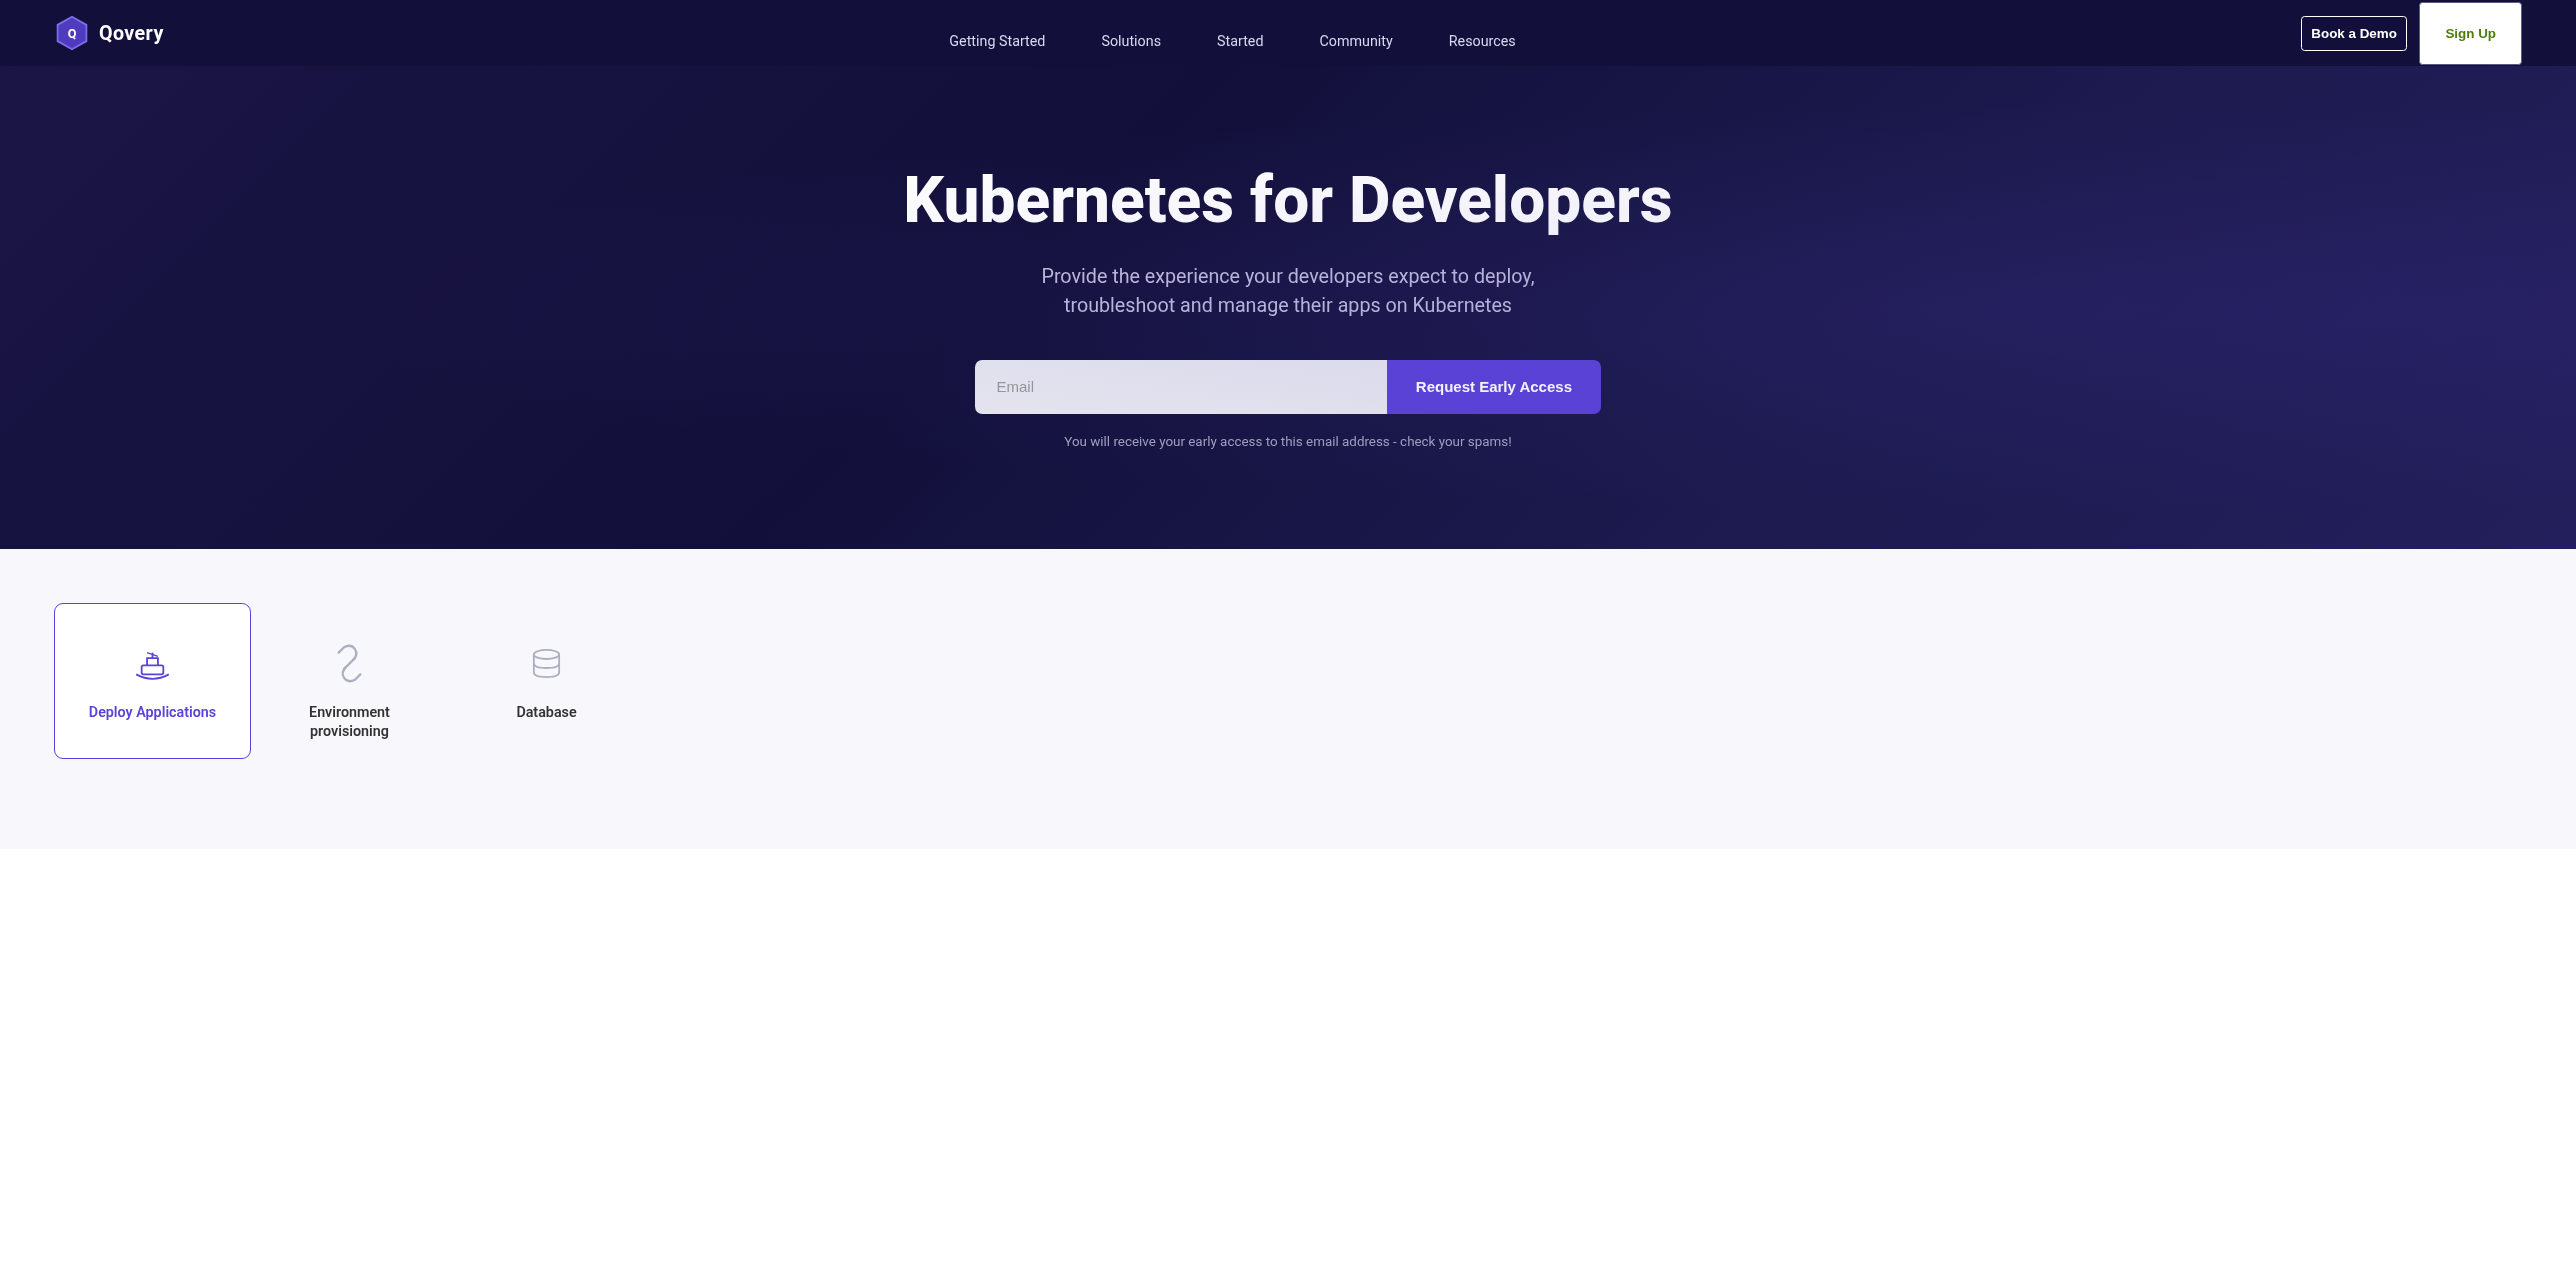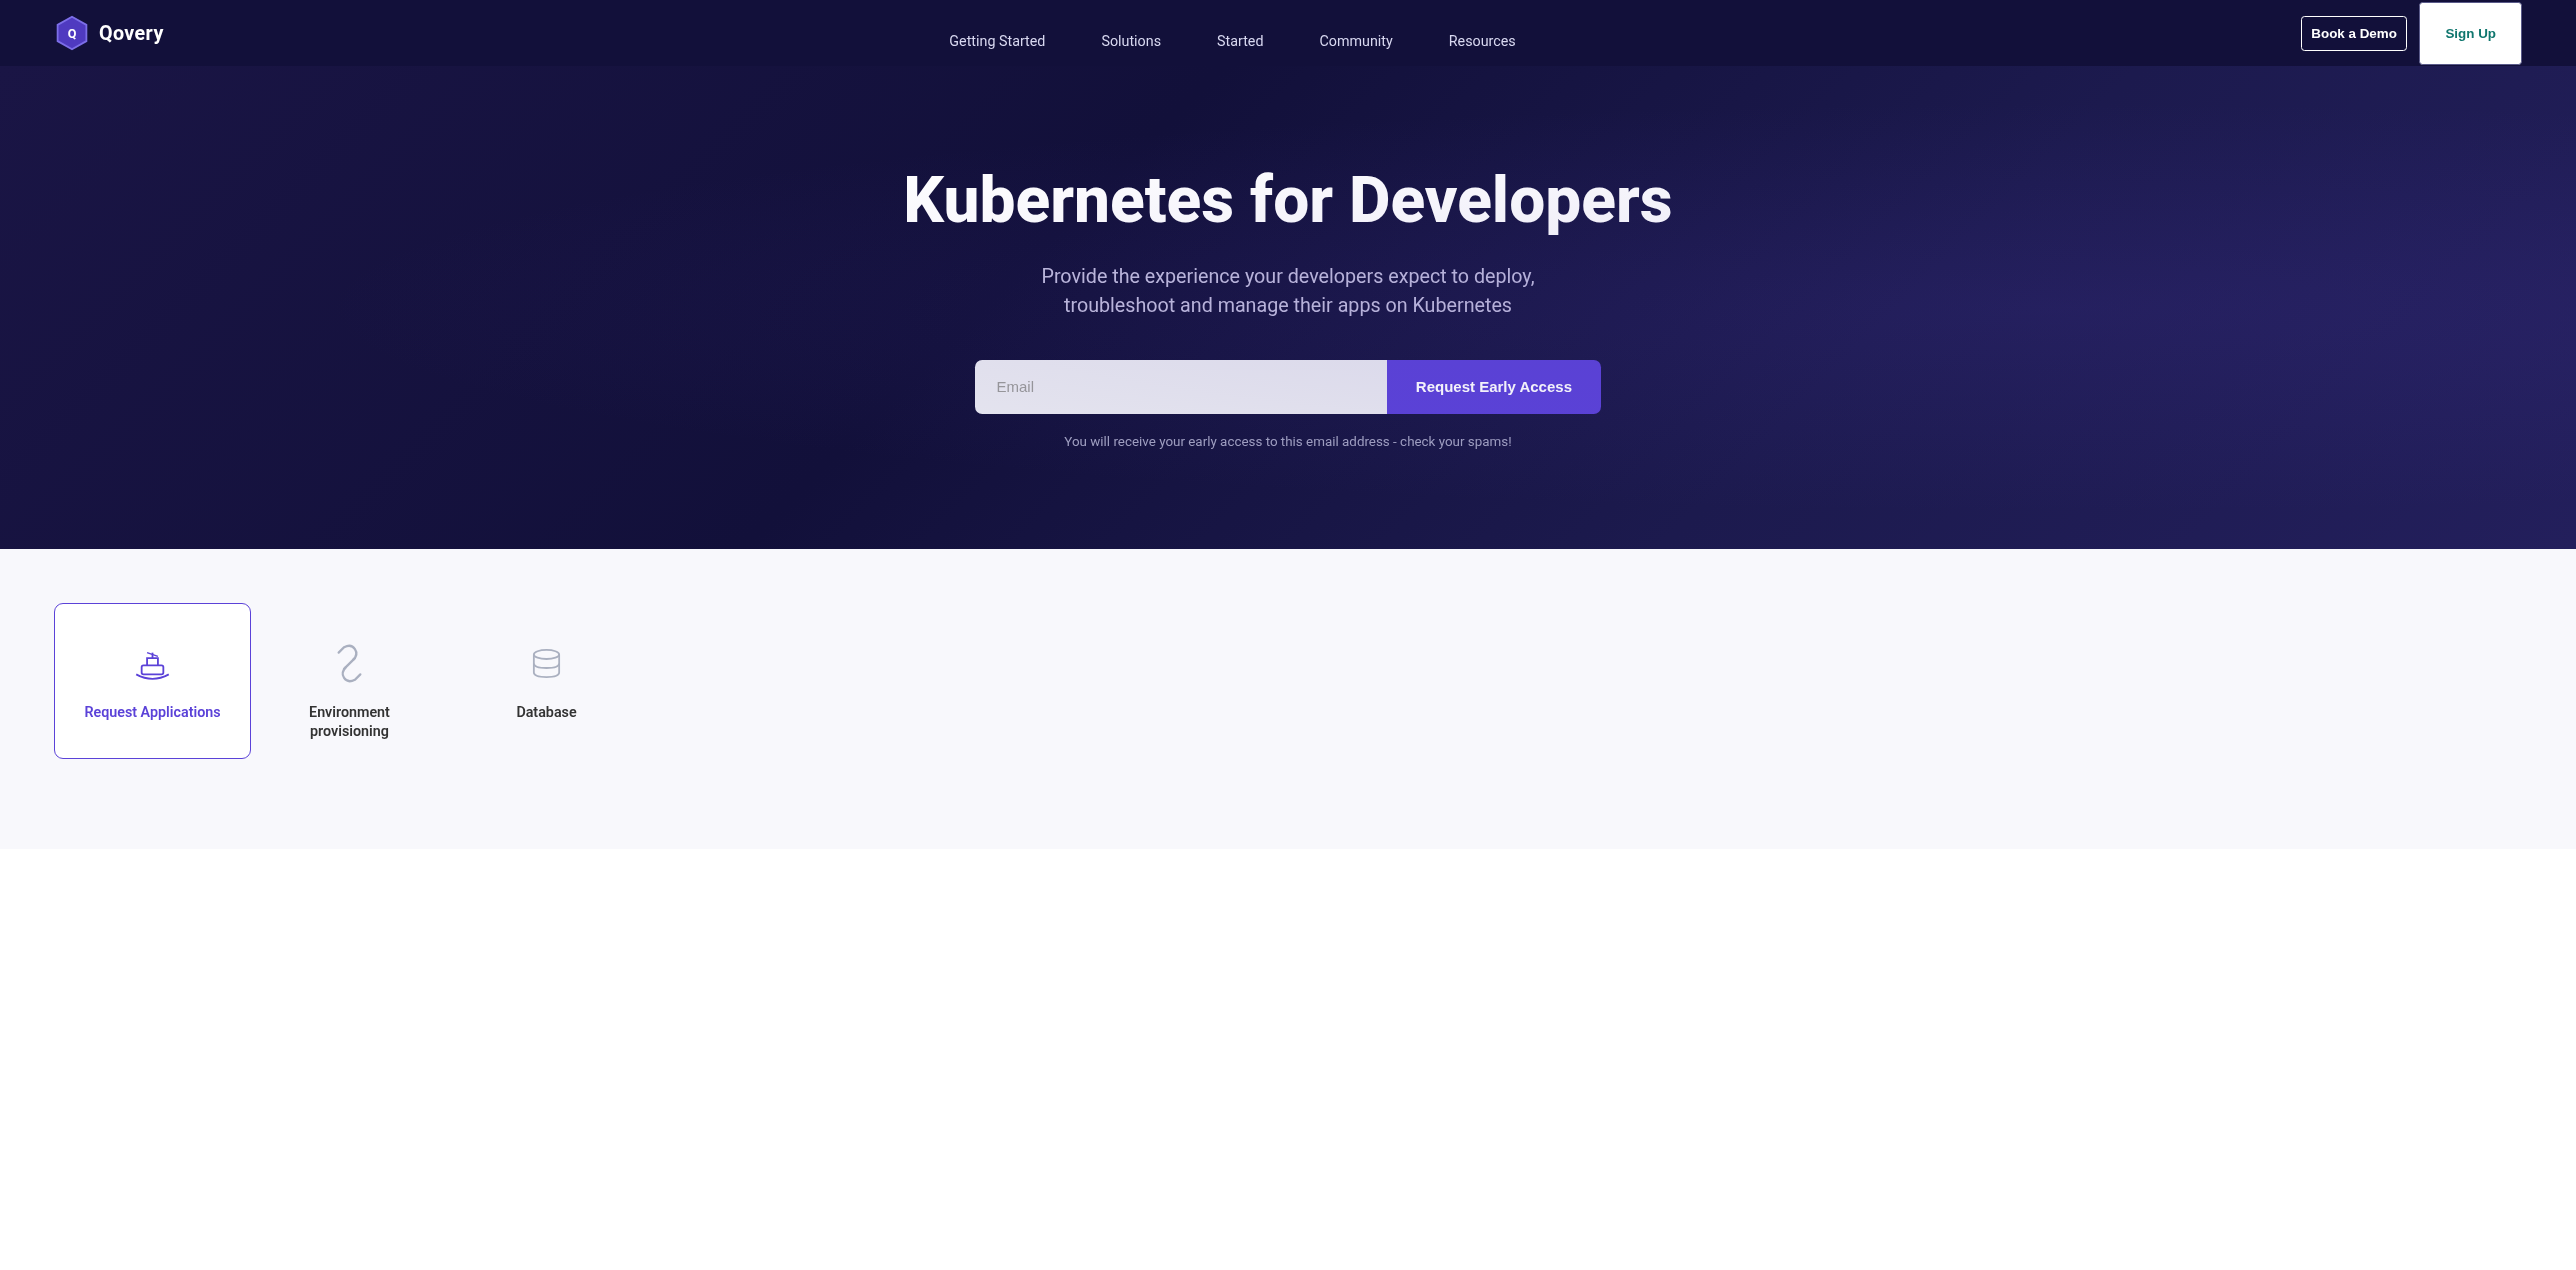--- a/index.html
+++ b/index.html
@@ -70,21 +70,21 @@
       font-size: 13.4px;
       font-weight: 600;
       cursor: pointer;
       border-radius: 3.6px;
     }
 
     .btn-sign-up {
       padding: 23px 25px;
       border: 1.8px solid #5a5a8a;
       background: #fff;
-      color: #0f766e;
+      color: #4d7c0f;
       font-size: 13.4px;
       font-weight: 600;
       cursor: pointer;
       border-radius: 3.6px;
     }
 
     
     .hero {
       background: linear-gradient(135deg, #1a1545 0%, #12103a 40%, #1c1a4e 70%, #231f5c 100%);
       min-height: 483px;
@@ -270,21 +270,21 @@
   <div class="features-grid">
 
     <div class="feature-item active">
       <svg class="feature-icon" viewBox="0 0 52 52" fill="none" xmlns="http://www.w3.org/2000/svg">
         <rect x="14" y="28" width="24" height="10" rx="2" stroke="#5b42d8" stroke-width="2" fill="none"></rect>
         <path d="M8 38 Q26 48 44 38" stroke="#5b42d8" stroke-width="2" fill="none"></path>
         <path d="M20 28 L20 20 L32 20 L32 28" stroke="#5b42d8" stroke-width="2" fill="none"></path>
         <line x1="26" y1="20" x2="26" y2="14" stroke="#5b42d8" stroke-width="2"></line>
         <path d="M20 14 L32 18" stroke="#5b42d8" stroke-width="1.5" fill="none"></path>
       </svg>
-      <span class="feature-label">Request Applications</span>
+      <span class="feature-label">Deploy Applications</span>
     </div>
 
 
     <div class="feature-item">
       <svg class="feature-icon" viewBox="0 0 52 52" fill="none" xmlns="http://www.w3.org/2000/svg">
         <path d="M22 30 Q16 36 20 42 Q24 48 32 44 L38 38" stroke="#aab0c0" stroke-width="2.5" fill="none" stroke-linecap="round"></path>
         <path d="M30 22 Q36 16 32 10 Q28 4 20 8 L14 14" stroke="#aab0c0" stroke-width="2.5" fill="none" stroke-linecap="round"></path>
         <line x1="20" y1="32" x2="32" y2="20" stroke="#aab0c0" stroke-width="2.5" stroke-linecap="round"></line>
       </svg>
       <span class="feature-label">Environment provisioning</span>

